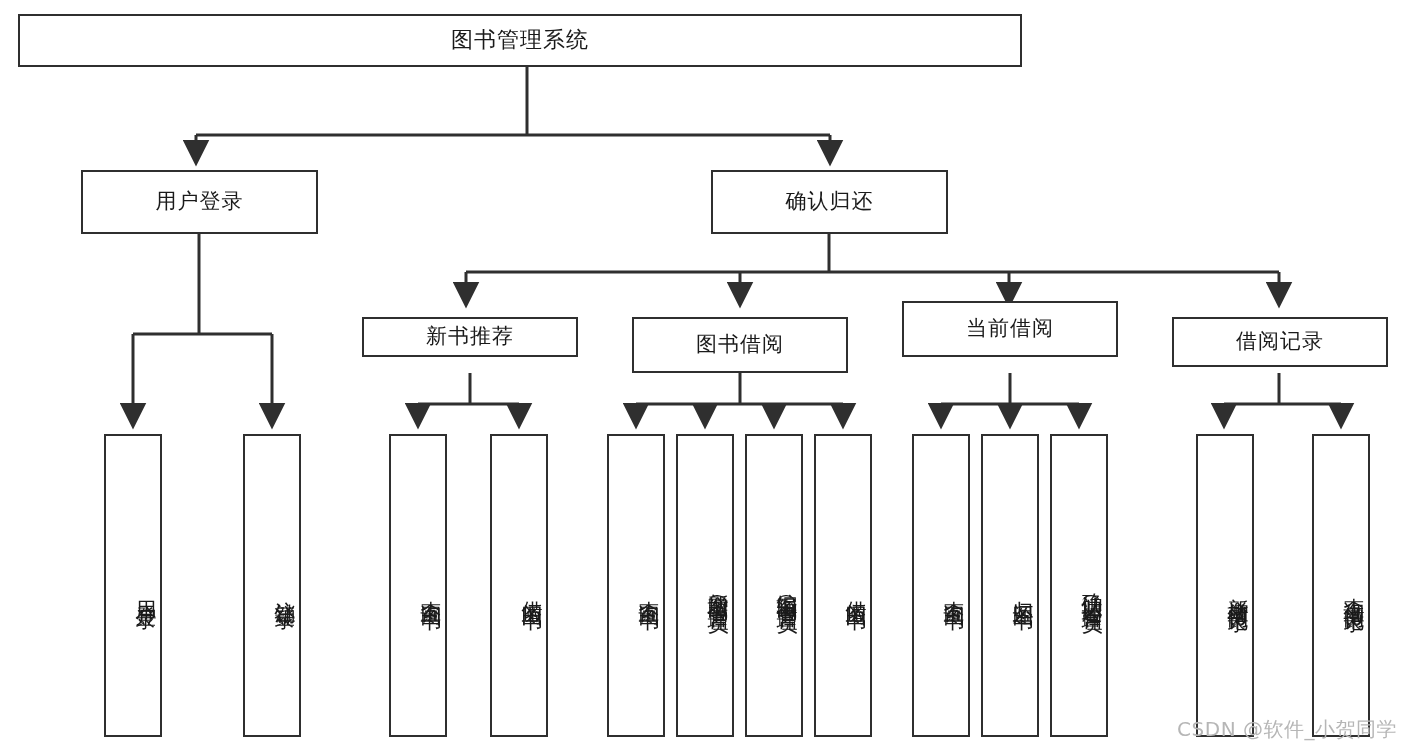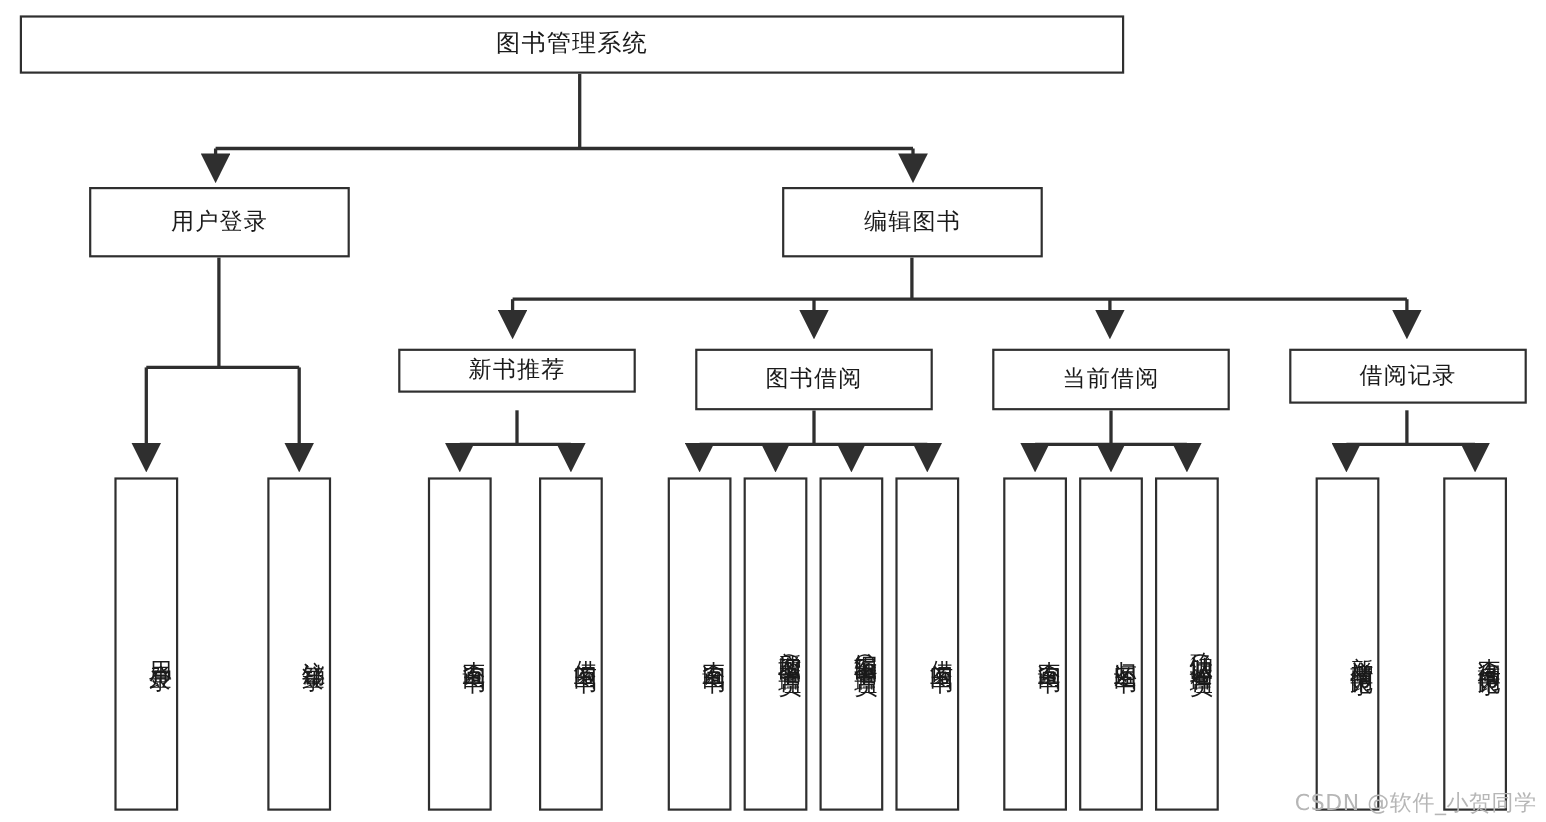--- a/index.html
+++ b/index.html
@@ -126,30 +126,30 @@
   </svg>
 
   <div class="node horizontal root" style="left:18px; top:14px; width:1004px; height:53px;">
     <span class="label">图书管理系统</span>
   </div>
 
   <div class="node horizontal" style="left:81px; top:170px; width:237px; height:64px;">
     <span class="label">用户登录</span>
   </div>
   <div class="node horizontal" style="left:711px; top:170px; width:237px; height:64px;">
-    <span class="label">编辑图书</span>
+    <span class="label">确认归还</span>
   </div>
 
   <div class="node horizontal" style="left:362px; top:317px; width:216px; height:40px;">
     <span class="label">新书推荐</span>
   </div>
   <div class="node horizontal" style="left:632px; top:317px; width:216px; height:56px;">
     <span class="label">图书借阅</span>
   </div>
-  <div class="node horizontal" style="left:902px; top:317px; width:216px; height:56px;">
+  <div class="node horizontal" style="left:902px; top:301px; width:216px; height:56px;">
     <span class="label">当前借阅</span>
   </div>
   <div class="node horizontal" style="left:1172px; top:317px; width:216px; height:50px;">
     <span class="label">借阅记录</span>
   </div>
 
   <div class="node vertical" style="left:104px; top:434px; width:58px; height:303px;">
     <span class="label">用户登录</span>
   </div>
   <div class="node vertical" style="left:243px; top:434px; width:58px; height:303px;">

